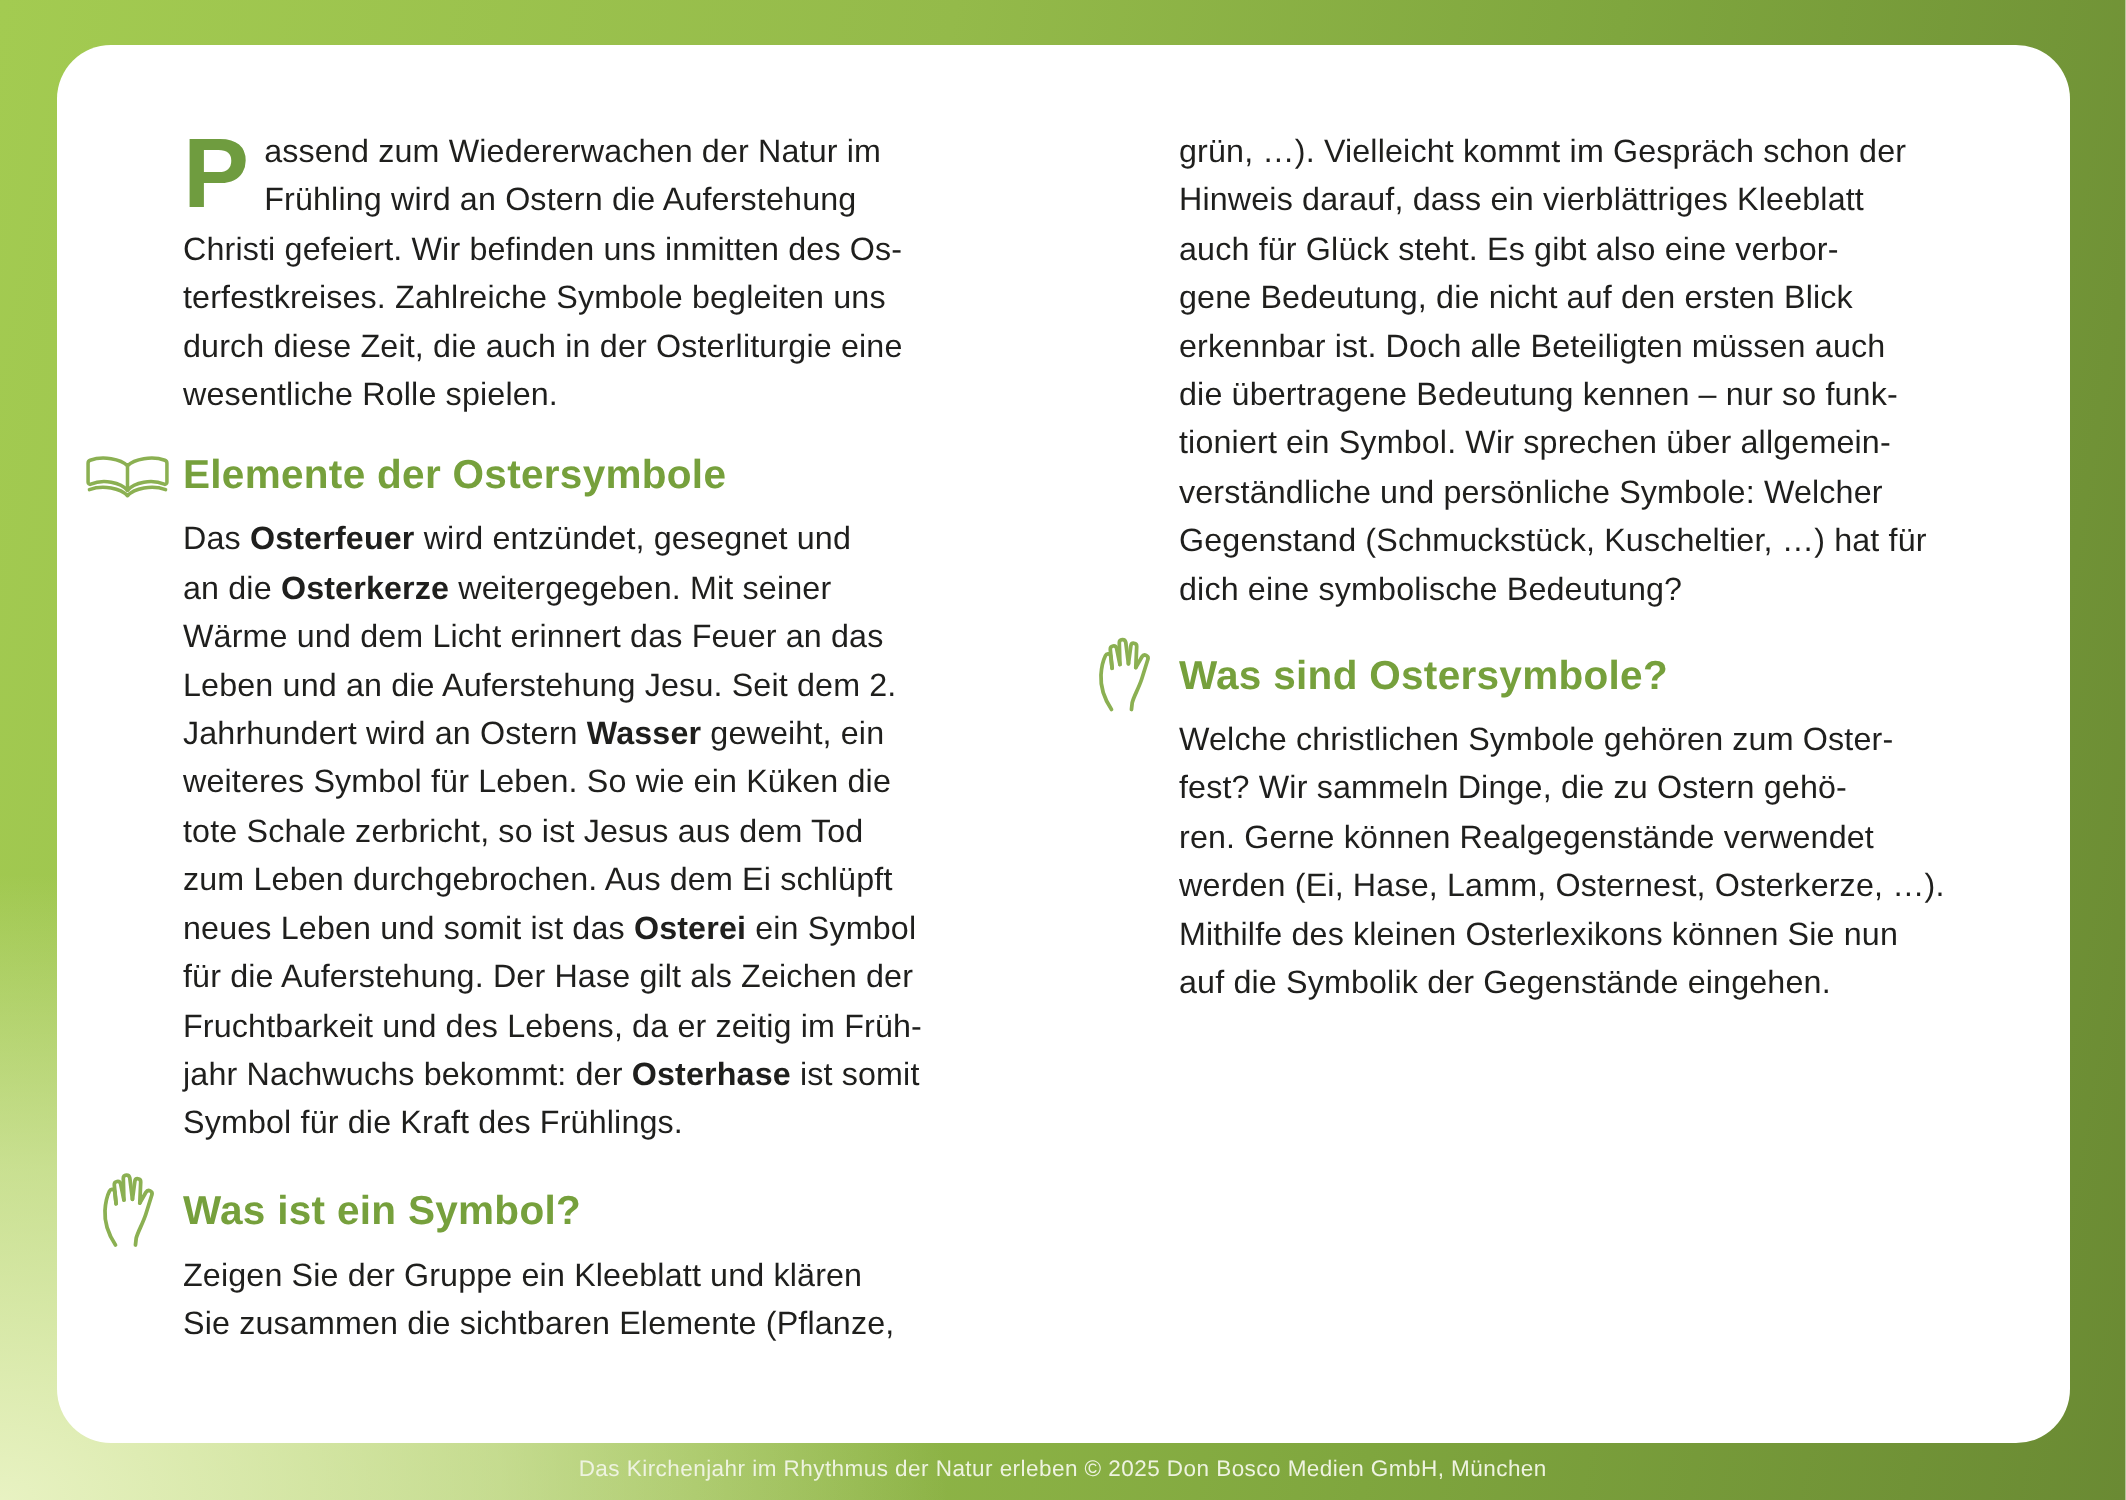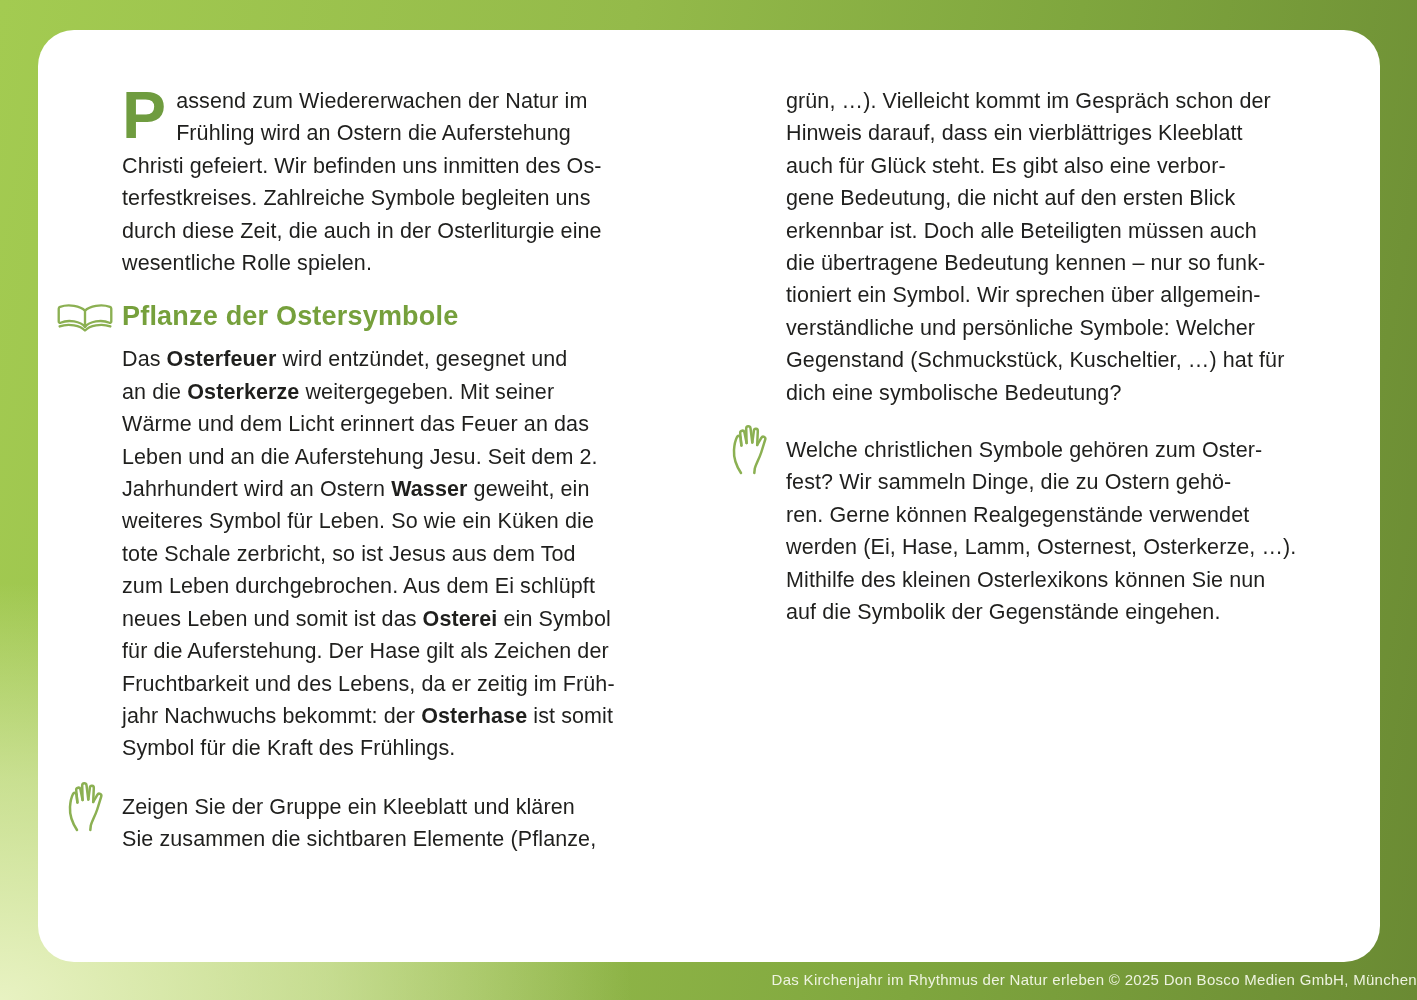--- a/index.html
+++ b/index.html
@@ -64,21 +64,21 @@
   .icon {
     position: absolute;
     display: block;
   }
   .icon-book { left: -66px; top: -3px; width: 58px; height: 38px; }
   .icon-hand { left: -58px; top: -14px; width: 46px; height: 56px; }
   .icon svg { display: block; width: 100%; height: 100%; }
   .footer {
     position: absolute;
     left: 0; right: 0; bottom: 12px;
-    text-align: right;
+    text-align: center;
     color: #eef3e0;
     font-size: 15px;
     letter-spacing: 0.3px;
   }
 </style>
 </head>
 <body>
 
 <div class="page">
   <div class="card">
@@ -89,51 +89,53 @@
       </p>
 
       <h2 class="heading h-lexikon">
         <span class="icon icon-book">
           <svg viewBox="0 0 64 40" fill="none" stroke="#8bb052" stroke-width="2.6" stroke-linecap="round" stroke-linejoin="round">
             <path d="M32 32 C27 26 14 23.5 5 27.5 C4 27.9 3 27.1 3 26 L3 12 C3 11 3.6 10.2 4.5 9.9 C14 6.5 27 9 32 14 C37 9 50 6.5 59.5 9.9 C60.4 10.2 61 11 61 12 L61 26 C61 27.1 60 27.9 59 27.5 C50 23.5 37 26 32 32 Z"></path>
             <path d="M32 14 L32 32"></path>
             <path d="M4 31.5 C14 27.8 27 30.5 32 36 C37 30.5 50 27.8 60 31.5"></path>
           </svg>
         </span>
-        <span>Pflanze der Ostersymbole</span>
+        <span>Elemente der Ostersymbole</span>
       </h2>
       <p class="body after-heading">Das <b>Osterfeuer</b> wird entzündet, gesegnet und<br>an die <b>Osterkerze</b> weitergegeben. Mit seiner<br>Wärme und dem Licht erinnert das Feuer an das<br>Leben und an die Auferstehung Jesu. Seit dem 2.<br>Jahrhundert wird an Ostern <b>Wasser</b> geweiht, ein<br>weiteres Symbol für Leben. So wie ein Küken die<br>tote Schale zerbricht, so ist Jesus aus dem Tod<br>zum Leben durchgebrochen. Aus dem Ei schlüpft<br>neues Leben und somit ist das <b>Osterei</b> ein Symbol<br>für die Auferstehung. Der Hase gilt als Zeichen der<br>Fruchtbarkeit und des Lebens, da er zeitig im Früh-<br>jahr Nachwuchs bekommt: der <b>Osterhase</b> ist somit<br>Symbol für die Kraft des Frühlings.</p>
 
       <h2 class="heading h-symbol">
         <span class="icon icon-hand">
           <svg viewBox="0 0 46 56" fill="none" stroke="#8bb052" stroke-width="2.5" stroke-linecap="round" stroke-linejoin="round">
             <path d="M13 53 C9 47 5.5 39 6 30 C6.3 25 7.5 20 9 17 C9.9 15.2 12.3 15.7 12.5 17.7 L13.4 25.5"></path>
             <path d="M13.4 25.5 L12.2 13 C12 10.4 15.7 9.7 16.4 12.2 L18.6 23"></path>
             <path d="M18.6 23 L18.2 8.5 C18.2 5.8 22 5.6 22.5 8.2 L24.3 22.5"></path>
             <path d="M24.3 22.5 L25.9 10.5 C26.3 8 29.9 8.4 29.8 11 L29.2 25"></path>
             <path d="M29.2 25 L33.3 17.8 C34.7 15.5 38.1 17.1 37.2 19.7 L33.2 32.5 C31.1 39 27.9 44 26.8 48.5 L26.3 53"></path>
           </svg>
         </span>
+        <span>Was ist ein Symbol?</span>
       </h2>
       <p class="body after-heading">Zeigen Sie der Gruppe ein Kleeblatt und klären<br>Sie zusammen die sichtbaren Elemente (Pflanze,</p>
     </div>
 
     <div class="col col-right">
       <p class="body">grün, …). Vielleicht kommt im Gespräch schon der<br>Hinweis darauf, dass ein vierblättriges Kleeblatt<br>auch für Glück steht. Es gibt also eine verbor-<br>gene Bedeutung, die nicht auf den ersten Blick<br>erkennbar ist. Doch alle Beteiligten müssen auch<br>die übertragene Bedeutung kennen – nur so funk-<br>tioniert ein Symbol. Wir sprechen über allgemein-<br>verständliche und persönliche Symbole: Welcher<br>Gegenstand (Schmuckstück, Kuscheltier, …) hat für<br>dich eine symbolische Bedeutung?</p>
 
       <h2 class="heading h-oster">
         <span class="icon icon-hand">
           <svg viewBox="0 0 46 56" fill="none" stroke="#8bb052" stroke-width="2.5" stroke-linecap="round" stroke-linejoin="round">
             <path d="M13 53 C9 47 5.5 39 6 30 C6.3 25 7.5 20 9 17 C9.9 15.2 12.3 15.7 12.5 17.7 L13.4 25.5"></path>
             <path d="M13.4 25.5 L12.2 13 C12 10.4 15.7 9.7 16.4 12.2 L18.6 23"></path>
             <path d="M18.6 23 L18.2 8.5 C18.2 5.8 22 5.6 22.5 8.2 L24.3 22.5"></path>
             <path d="M24.3 22.5 L25.9 10.5 C26.3 8 29.9 8.4 29.8 11 L29.2 25"></path>
             <path d="M29.2 25 L33.3 17.8 C34.7 15.5 38.1 17.1 37.2 19.7 L33.2 32.5 C31.1 39 27.9 44 26.8 48.5 L26.3 53"></path>
           </svg>
         </span>
+        <span>Was sind Ostersymbole?</span>
       </h2>
       <p class="body after-heading">Welche christlichen Symbole gehören zum Oster-<br>fest? Wir sammeln Dinge, die zu Ostern gehö-<br>ren. Gerne können Realgegenstände verwendet<br>werden (Ei, Hase, Lamm, Osternest, Osterkerze, …).<br>Mithilfe des kleinen Osterlexikons können Sie nun<br>auf die Symbolik der Gegenstände eingehen.</p>
     </div>
 
   </div>
 
   <div class="footer">Das Kirchenjahr im Rhythmus der Natur erleben © 2025 Don Bosco Medien GmbH, München</div>
 </div>
 
 </body></html>

